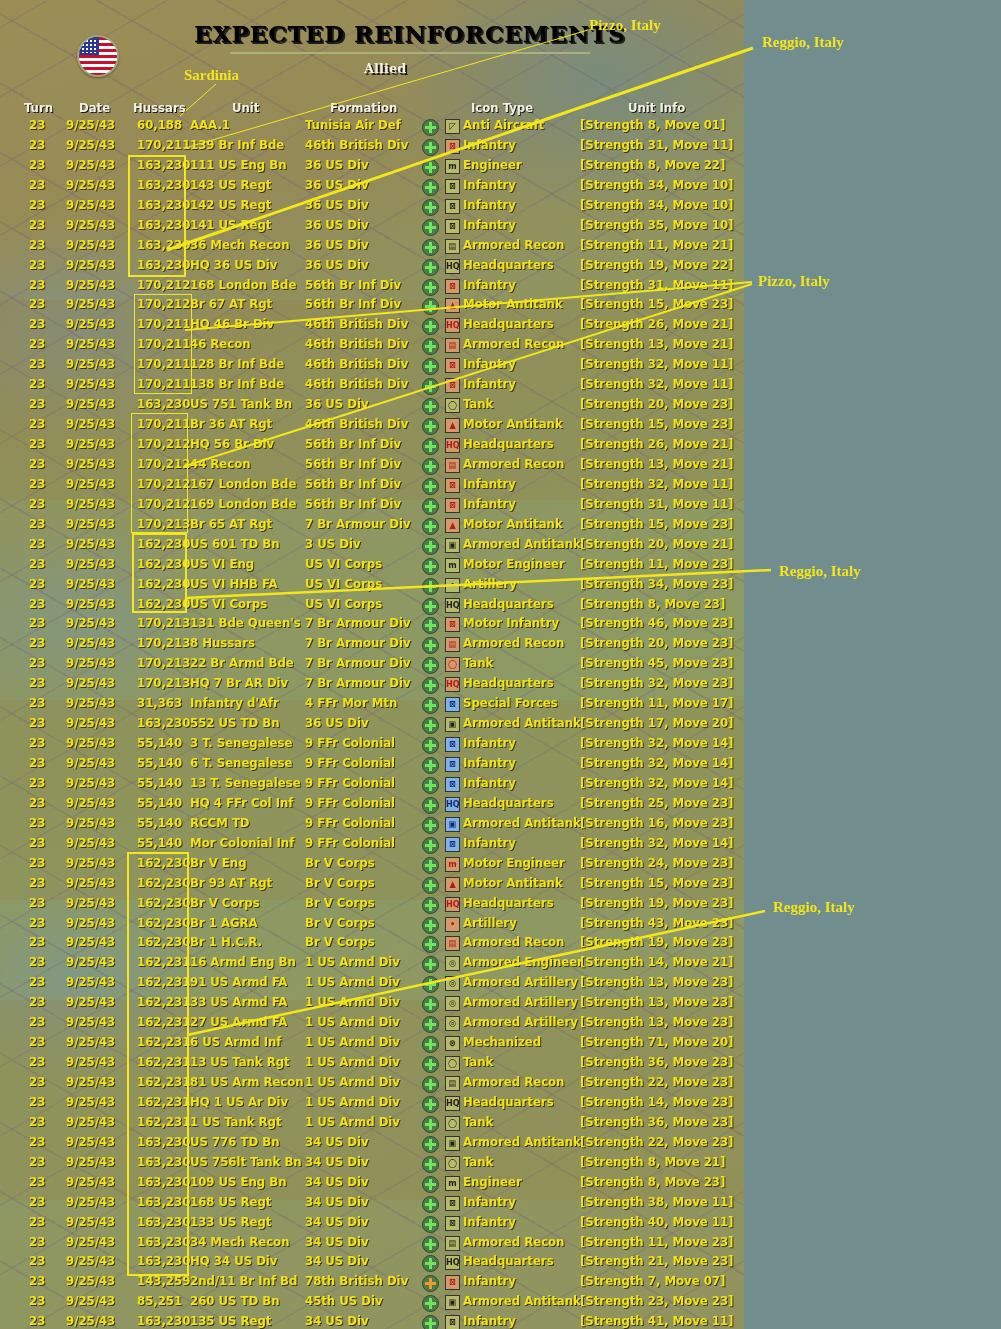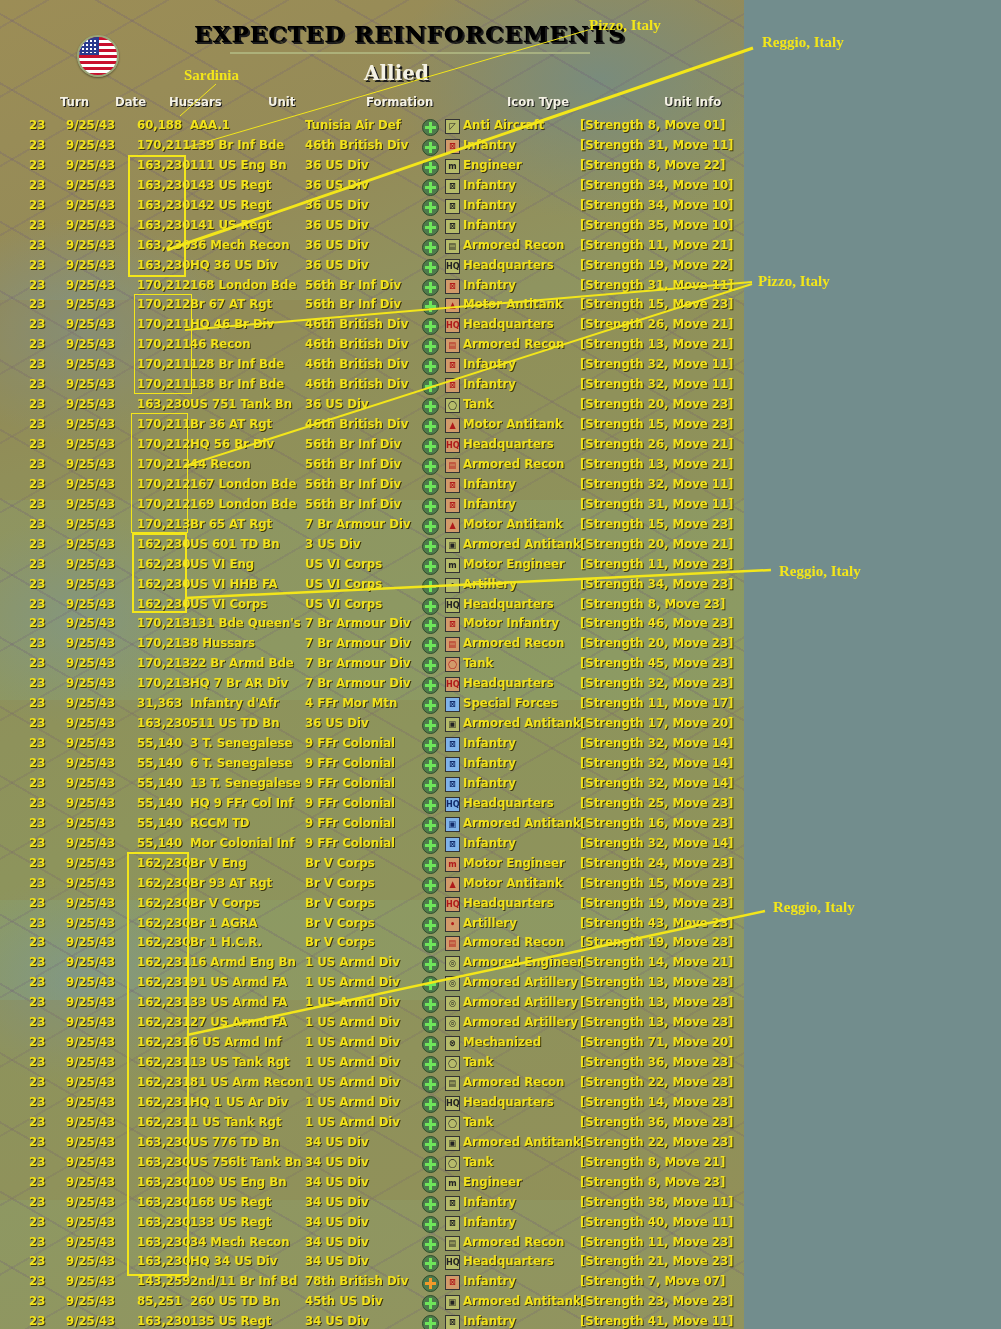--- a/index.html
+++ b/index.html
@@ -26,37 +26,37 @@
   }
   .band { position:absolute; left:0; width:744px; height:200px; background:rgba(150,120,60,0.18); }
   .title {
     position:absolute; left:194px; top:20px; font-family:"DejaVu Serif",serif; font-weight:bold;
     font-size:23px; color:#000000; letter-spacing:1px;
     text-shadow:2px 2px 0 #1c1c1c, 1px 1px 0 #1c1c1c;
   }
   .title-rule { position:absolute; left:230px; top:52px; width:360px; height:2px; background:#b7c089; opacity:.7; }
   .subtitle {
     position:absolute; left:364px; top:61px; font-family:"DejaVu Serif",serif; font-weight:bold;
-    font-size:20px; color:#f4f1e4; text-shadow:2px 2px 0 #1c1c1c;
+    font-size:13px; color:#f4f1e4; text-shadow:2px 2px 0 #1c1c1c;
   }
   .flag {
     position:absolute; left:77px; top:35px; width:38px; height:38px; border-radius:50%;
     border:2px solid #9aa77a; overflow:hidden;
     background:repeating-linear-gradient(180deg, #c8102e 0 3px, #ffffff 3px 6px);
     box-shadow:0 1px 2px rgba(0,0,0,.4);
   }
   .flag .canton { position:absolute; left:0; top:0; width:20px; height:18px; background:#2a3a8e; }
   .flag .canton::after {
     content:""; position:absolute; inset:2px;
     background-image:radial-gradient(circle, #fff 0.8px, transparent 1.2px);
     background-size:4px 4px;
   }
   .hdr {
-    position:absolute; top:94px; color:#f4f1e4; font-weight:bold; font-size:13px;
-    text-shadow:1px 1px 0 #1a1a1a; white-space:nowrap;margin-left:36px;
+    position:absolute; top:100px; color:#f4f1e4; font-weight:bold; font-size:13px;
+    text-shadow:1px 1px 0 #1a1a1a; white-space:nowrap;
   }
   #rows { position:absolute; left:0; top:116px; width:744px; }
   .row { position:relative; height:19.95px; font-size:13px; font-weight:bold; color:#f2e21c;
     text-shadow:1px 1px 0 #3a3510; white-space:nowrap; }
   .row span { position:absolute; top:1px; }
   .c-turn { left:29px; }
   .c-date { left:66px; }
   .c-loc  { left:137px; }
   .c-unit { left:190px; }
   .c-form { left:305px; }
@@ -432,21 +432,21 @@
       <span class="c-form">4 FFr Mor Mtn</span>
       <span class="c-plus"></span>
       <span class="c-sym blue">⊠</span>
       <span class="c-type">Special Forces</span>
       <span class="c-info">[Strength 11, Move 17]</span>
     </div>
     <div class="row">
       <span class="c-turn">23</span>
       <span class="c-date">9/25/43</span>
       <span class="c-loc">163,230</span>
-      <span class="c-unit">511 US TD Bn</span>
+      <span class="c-unit">552 US TD Bn</span>
       <span class="c-form">36 US Div</span>
       <span class="c-plus"></span>
       <span class="c-sym green">▣</span>
       <span class="c-type">Armored Antitank</span>
       <span class="c-info">[Strength 17, Move 20]</span>
     </div>
     <div class="row">
       <span class="c-turn">23</span>
       <span class="c-date">9/25/43</span>
       <span class="c-loc">55,140</span>
@@ -476,21 +476,21 @@
       <span class="c-form">9 FFr Colonial</span>
       <span class="c-plus"></span>
       <span class="c-sym blue">⊠</span>
       <span class="c-type">Infantry</span>
       <span class="c-info">[Strength 32, Move 14]</span>
     </div>
     <div class="row">
       <span class="c-turn">23</span>
       <span class="c-date">9/25/43</span>
       <span class="c-loc">55,140</span>
-      <span class="c-unit">HQ 9 FFr Col Inf</span>
+      <span class="c-unit">HQ 4 FFr Col Inf</span>
       <span class="c-form">9 FFr Colonial</span>
       <span class="c-plus"></span>
       <span class="c-sym blue">HQ</span>
       <span class="c-type">Headquarters</span>
       <span class="c-info">[Strength 25, Move 23]</span>
     </div>
     <div class="row">
       <span class="c-turn">23</span>
       <span class="c-date">9/25/43</span>
       <span class="c-loc">55,140</span>

